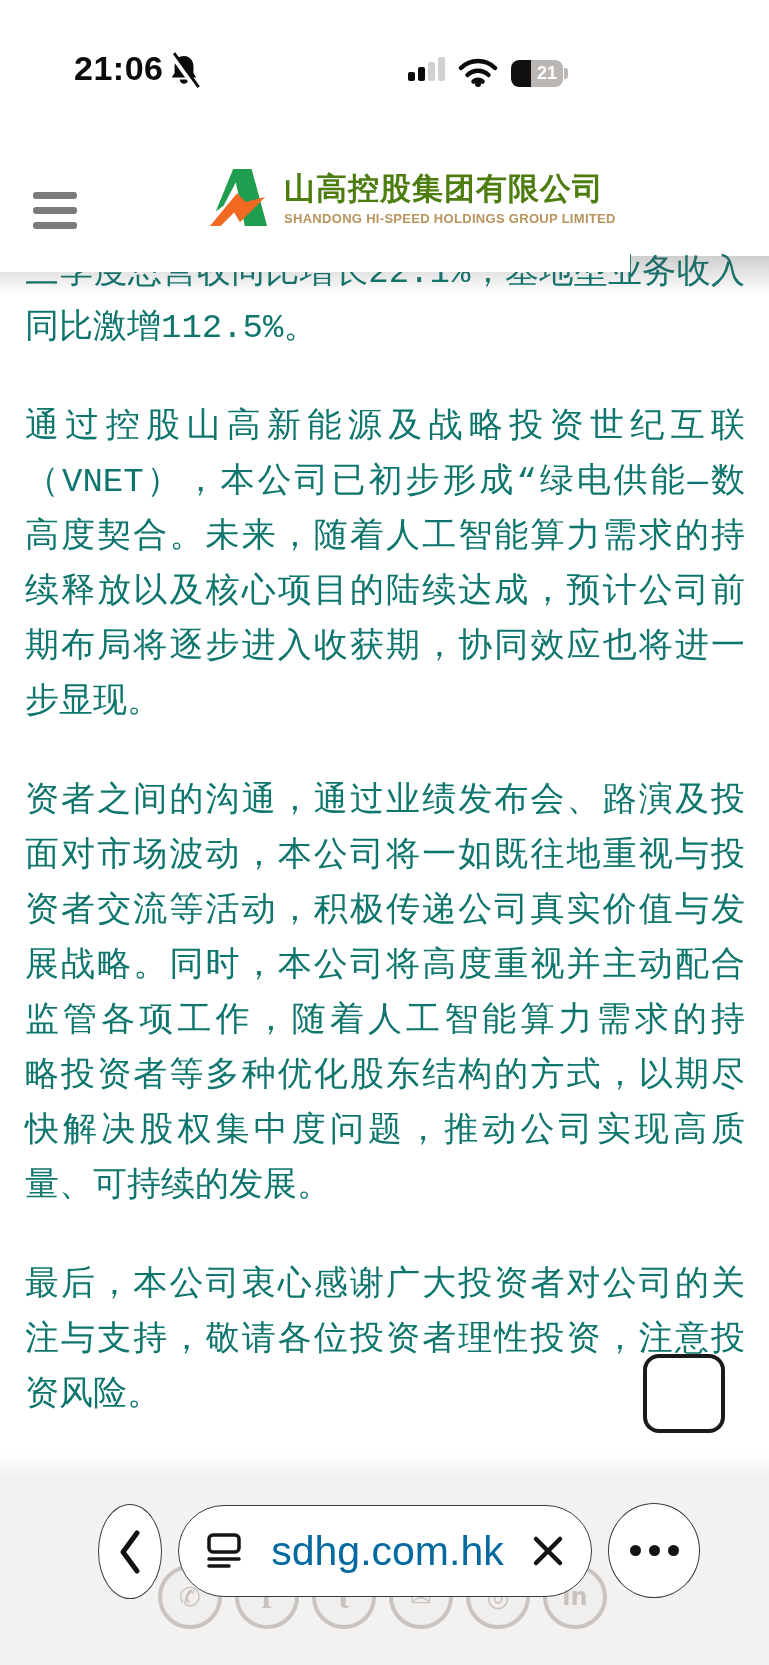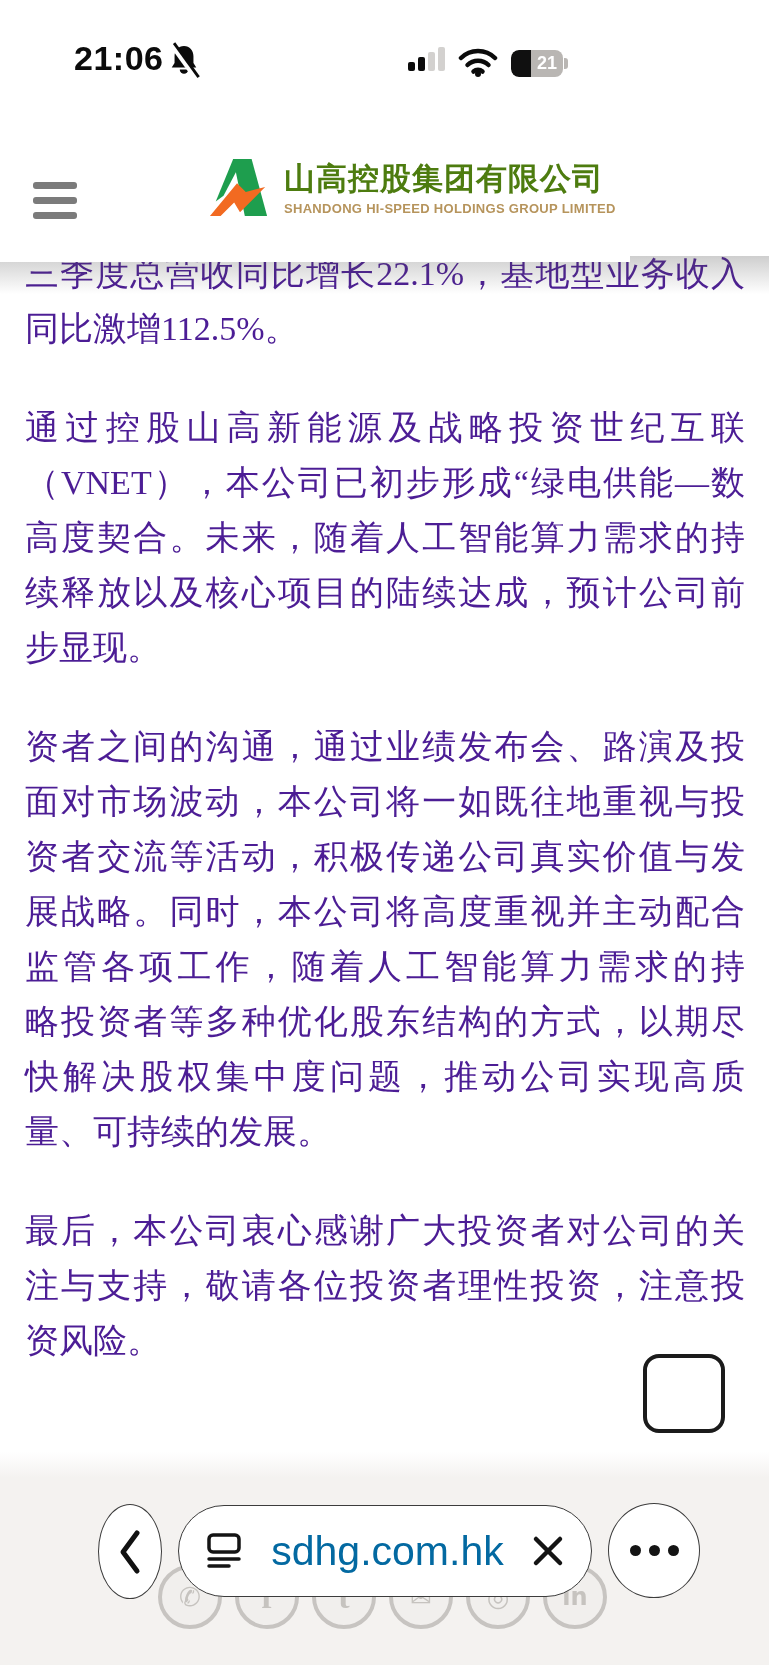--- a/index.html
+++ b/index.html
@@ -1,20 +1,20 @@
 <!DOCTYPE html>
 <html><head>
 <meta charset="utf-8">
 <style>
   html,body{margin:0;padding:0;background:#ffffff;}
   #screen{position:relative;width:769px;height:1665px;background:#ffffff;overflow:hidden;
           font-family:"Liberation Sans",sans-serif;}
 
   
-  .header{position:absolute;top:6px;left:0;width:630px;height:256px;background:#ffffff;z-index:10;}
+  .header{position:absolute;top:16px;left:0;width:630px;height:256px;background:#ffffff;z-index:10;}
   .header-shadow{position:absolute;top:256px;left:0;width:769px;height:38px;z-index:9;
                  background:linear-gradient(to bottom,rgba(80,80,80,0.28),rgba(80,80,80,0));}
 
   .time{position:absolute;left:74px;top:33px;font-size:34px;font-weight:700;color:#0b0b0b;letter-spacing:.5px;}
   .bell{position:absolute;left:167px;top:36px;}
   .status-right{position:absolute;right:62px;top:41px;display:flex;gap:13px;}
   .sigbars{display:flex;align-items:flex-end;gap:3px;height:24px;}
   .sigbars span{width:7px;border-radius:2px;display:block;}
   .sig1{height:9px;background:#0c0c0c;}
   .sig2{height:14px;background:#0c0c0c;}
@@ -30,21 +30,21 @@
              flex-direction:column;justify-content:space-between;cursor:pointer;}
   .hamburger span{display:block;width:44px;height:7px;border-radius:3px;background:#7b7b7b;}
 
   .logo{position:absolute;left:208px;top:150px;display:flex;align-items:center;}
   .logo-text{margin-left:14px;}
   .logo-cn{font-size:31px;font-weight:700;color:#4d7c0f;letter-spacing:1px;line-height:36px;}
   .logo-en{font-size:13px;font-weight:600;color:#b6945c;letter-spacing:.3px;margin-top:4px;}
 
   
   .content{position:absolute;left:25px;top:0;width:720px;padding-top:246px;z-index:1;
-           font-family:Liberation Serif, serif;color:#4c1d95;}
+           font-family:Liberation Mono, monospace;color:#0f766e;}
   .para{margin:0 0 44px 0;}
   .line{font-size:34px;line-height:55px;text-align:justify;text-align-last:justify;white-space:nowrap;}
   .line-last{text-align-last:left;}
 
   
   .focus-box{position:absolute;left:643px;top:1354px;width:74px;height:71px;border:4px solid #1b1b1b;
              border-radius:16px;z-index:2;background:transparent;}
 
   
   .bottom-bar{position:absolute;left:0;top:1452px;width:769px;height:213px;z-index:20;
@@ -126,20 +126,21 @@
   <div class="content">
     <div class="para">
       <div class="line">三季度总营收同比增长22.1%，基地型业务收入</div>
       <div class="line line-last">同比激增112.5%。</div>
     </div>
     <div class="para">
       <div class="line">通过控股山高新能源及战略投资世纪互联</div>
       <div class="line">（VNET），本公司已初步形成“绿电供能—数</div>
       <div class="line">高度契合。未来，随着人工智能算力需求的持</div>
       <div class="line">续释放以及核心项目的陆续达成，预计公司前</div>
+      <div class="line">期布局将逐步进入收获期，协同效应也将进一</div>
       <div class="line line-last">步显现。</div>
     </div>
     <div class="para">
       <div class="line">资者之间的沟通，通过业绩发布会、路演及投</div>
       <div class="line">面对市场波动，本公司将一如既往地重视与投</div>
       <div class="line">资者交流等活动，积极传递公司真实价值与发</div>
       <div class="line">展战略。同时，本公司将高度重视并主动配合</div>
       <div class="line">监管各项工作，随着人工智能算力需求的持</div>
       <div class="line">略投资者等多种优化股东结构的方式，以期尽</div>
       <div class="line">快解决股权集中度问题，推动公司实现高质</div>

